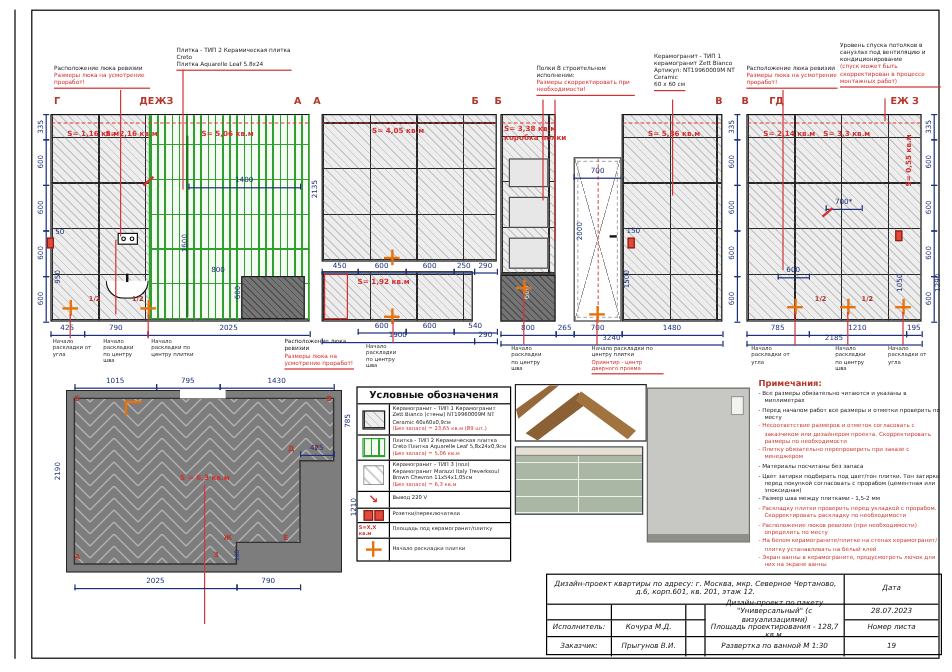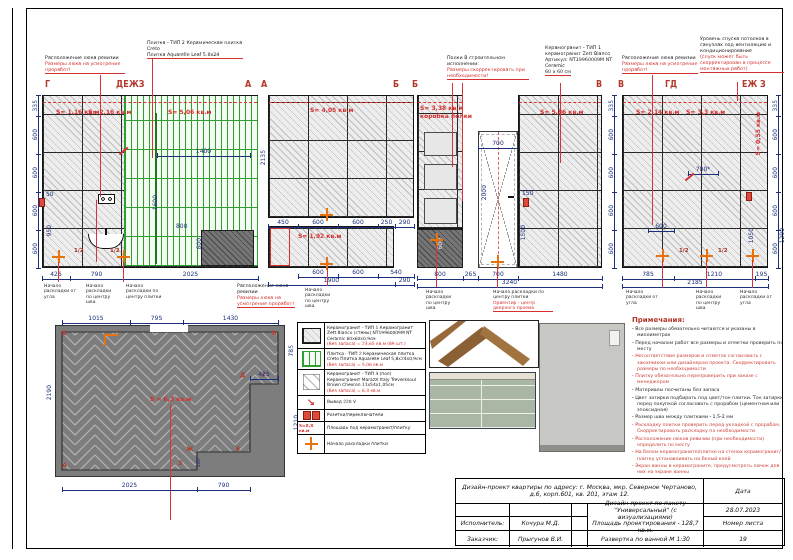--- a/index.html
+++ b/index.html
@@ -116,21 +116,21 @@
 
 <span class="a rletter" style="left:45px;top:81px">Г</span>
 <span class="a rletter" style="left:116px;top:81px">ДЕ</span>
 <span class="a rletter" style="left:129px;top:81px">ЖЗ</span>
 <span class="a rletter" style="left:245px;top:81px">А</span>
 <span class="a rletter" style="left:261px;top:81px">А</span>
 <span class="a rletter" style="left:393px;top:81px">Б</span>
 <span class="a rletter" style="left:412px;top:81px">Б</span>
 <span class="a rletter" style="left:596px;top:81px">В</span>
 <span class="a rletter" style="left:618px;top:81px">В</span>
-<span class="a rletter" style="left:665px;top:81px">ГД</span>
+<span class="a rletter" style="left:641px;top:81px">ГД</span>
 <span class="a rletter" style="left:742px;top:81px">ЕЖ</span>
 <span class="a rletter" style="left:760px;top:81px">З</span>
 
 <div class="a wall" style="left:42px;top:95px;width:216px;height:173px">
   <div class="a green" style="left:81px;top:0;width:134px;height:170px"></div>
   <div class="a" style="left:112px;top:17px;width:2px;height:151px;background:#1c7a1c"></div>
   <div class="a darkbox" style="left:158px;top:134px;width:53px;height:36px"></div>
   <div class="a dashred" style="left:0;top:6px;width:214px"></div>
 </div>
 <span class="a area" style="left:56px;top:108px">S= 1,16 кв.м</span>
@@ -384,20 +384,21 @@
   <div class="dseg" style="width:28px"><span>425</span></div>
 </div>
 <span class="a dim vtx" style="left:293px;top:415px">1210</span>
 <span class="a dim vtx" style="left:196px;top:458px;font-size:5px">180</span>
 <div class="a dchain" style="left:62px;top:482px">
   <div class="dseg" style="width:135px"><span>2025</span></div>
   <div class="dseg" style="width:53px"><span>790</span></div>
 </div>
 
 <div class="a legend">
+  <div class="hd">Условные обозначения</div>
   <div class="lrow">
     <div class="lsw">
         <div class="wall" style="width:17px;height:14px"></div>
       </div>
     <div class="ltx">
       <span>Керамогранит - ТИП 1 Керамогранит Zett Bianco (стены) NT19960009M NT Ceramic 60x60x0,9см</span>
       <span class="red" style="display:block">(Без запаса) = 23,65 кв.м (89 шт.)</span>
     </div>
   </div>
   <div class="lrow">

